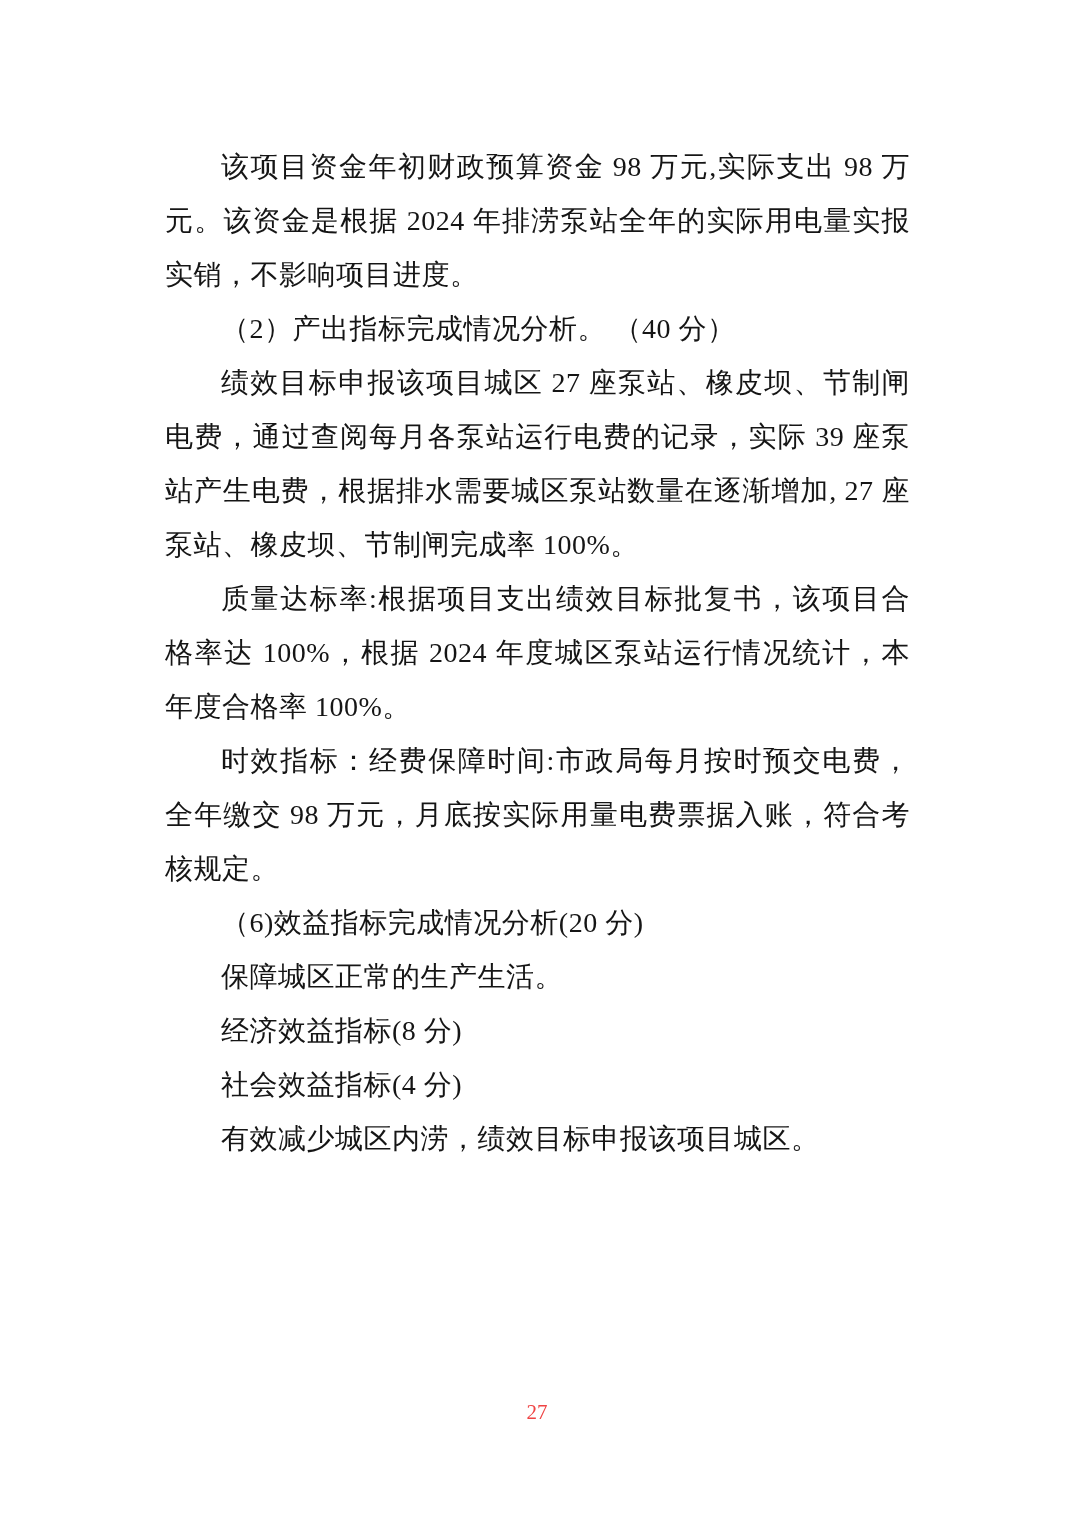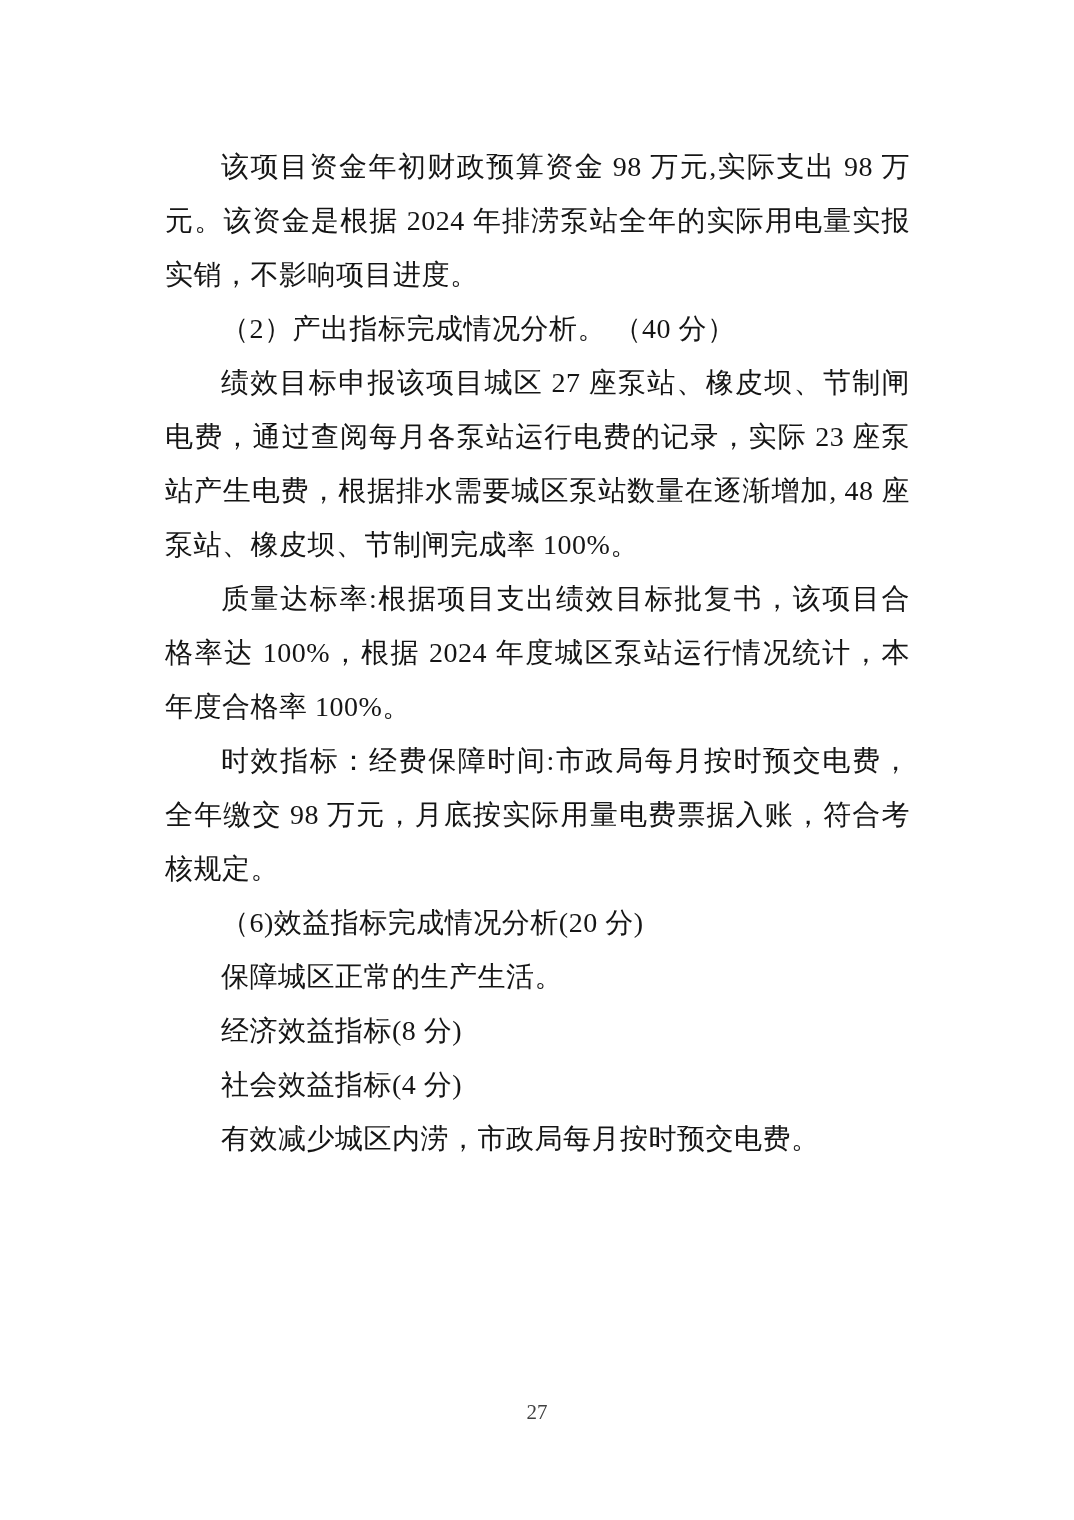--- a/index.html
+++ b/index.html
@@ -39,33 +39,33 @@
     letter-spacing: 0.5px;
   }
   .page-number {
     position: absolute;
     top: 1398px;
     left: 0;
     width: 100%;
     text-align: center;
     font-size: 21px;
     line-height: 28px;
-    color: #404040;
+    color: #ef4444;
   }
 </style>
 </head>
 <body>
 
 <div class="page">
   <div class="content">
     <p>该项目资金年初财政预算资金 98 万元,实际支出 98 万元。该资金是根据 2024 年排涝泵站全年的实际用电量实报实销，不影响项目进度。</p>
     <p>（2）产出指标完成情况分析。 （40 分）</p>
-    <p>绩效目标申报该项目城区 27 座泵站、橡皮坝、节制闸电费，通过查阅每月各泵站运行电费的记录，实际 23 座泵站产生电费，根据排水需要城区泵站数量在逐渐增加, 48 座泵站、橡皮坝、节制闸完成率 100%。</p>
+    <p>绩效目标申报该项目城区 27 座泵站、橡皮坝、节制闸电费，通过查阅每月各泵站运行电费的记录，实际 39 座泵站产生电费，根据排水需要城区泵站数量在逐渐增加, 27 座泵站、橡皮坝、节制闸完成率 100%。</p>
     <p>质量达标率:根据项目支出绩效目标批复书，该项目合格率达 100%，根据 2024 年度城区泵站运行情况统计，本年度合格率 100%。</p>
     <p>时效指标：经费保障时间:市政局每月按时预交电费，全年缴交 98 万元，月底按实际用量电费票据入账，符合考核规定。</p>
     <p>（6)效益指标完成情况分析(20 分)</p>
     <p>保障城区正常的生产生活。</p>
     <p>经济效益指标(8 分)</p>
     <p>社会效益指标(4 分)</p>
-    <p>有效减少城区内涝，市政局每月按时预交电费。</p>
+    <p>有效减少城区内涝，绩效目标申报该项目城区。</p>
   </div>
   <div class="page-number">27</div>
 </div>
 
 </body></html>

